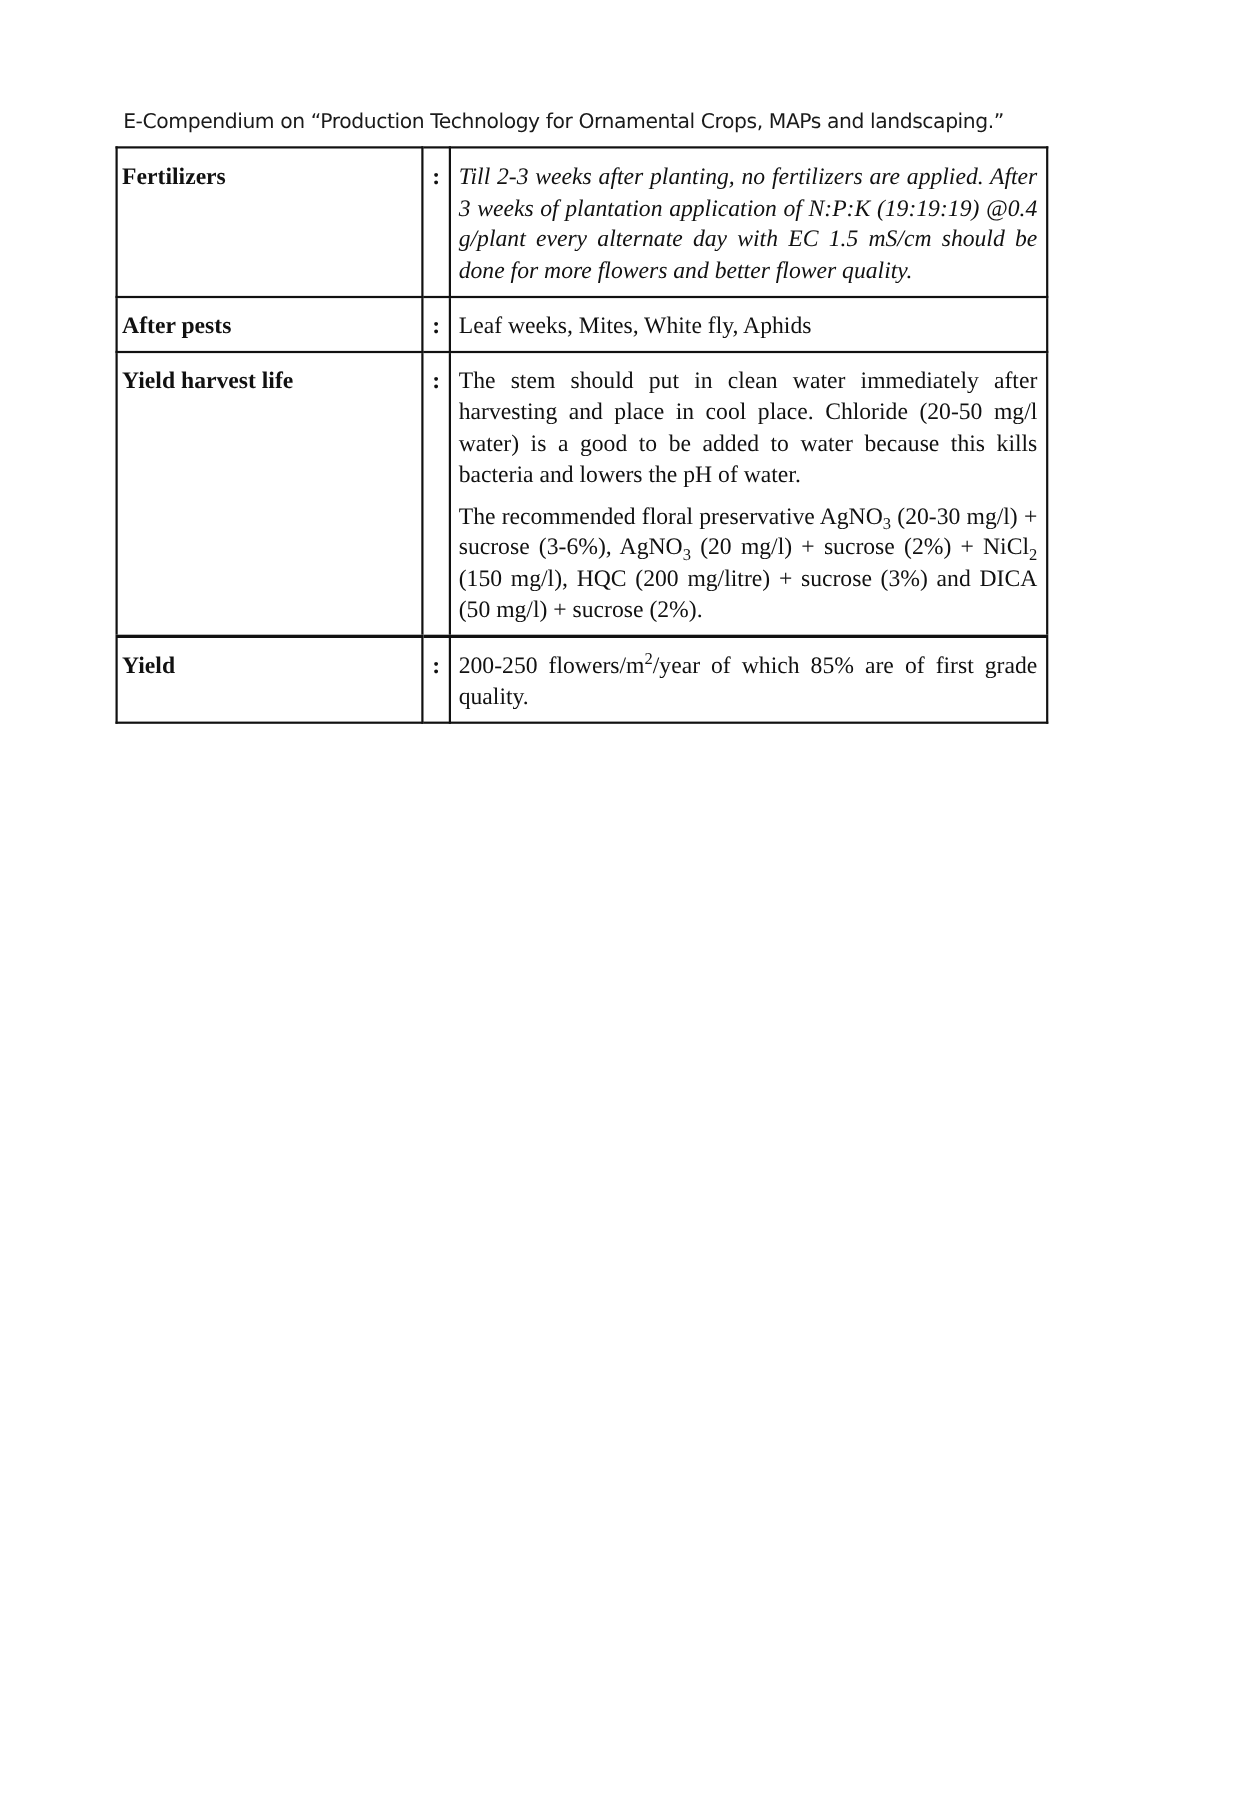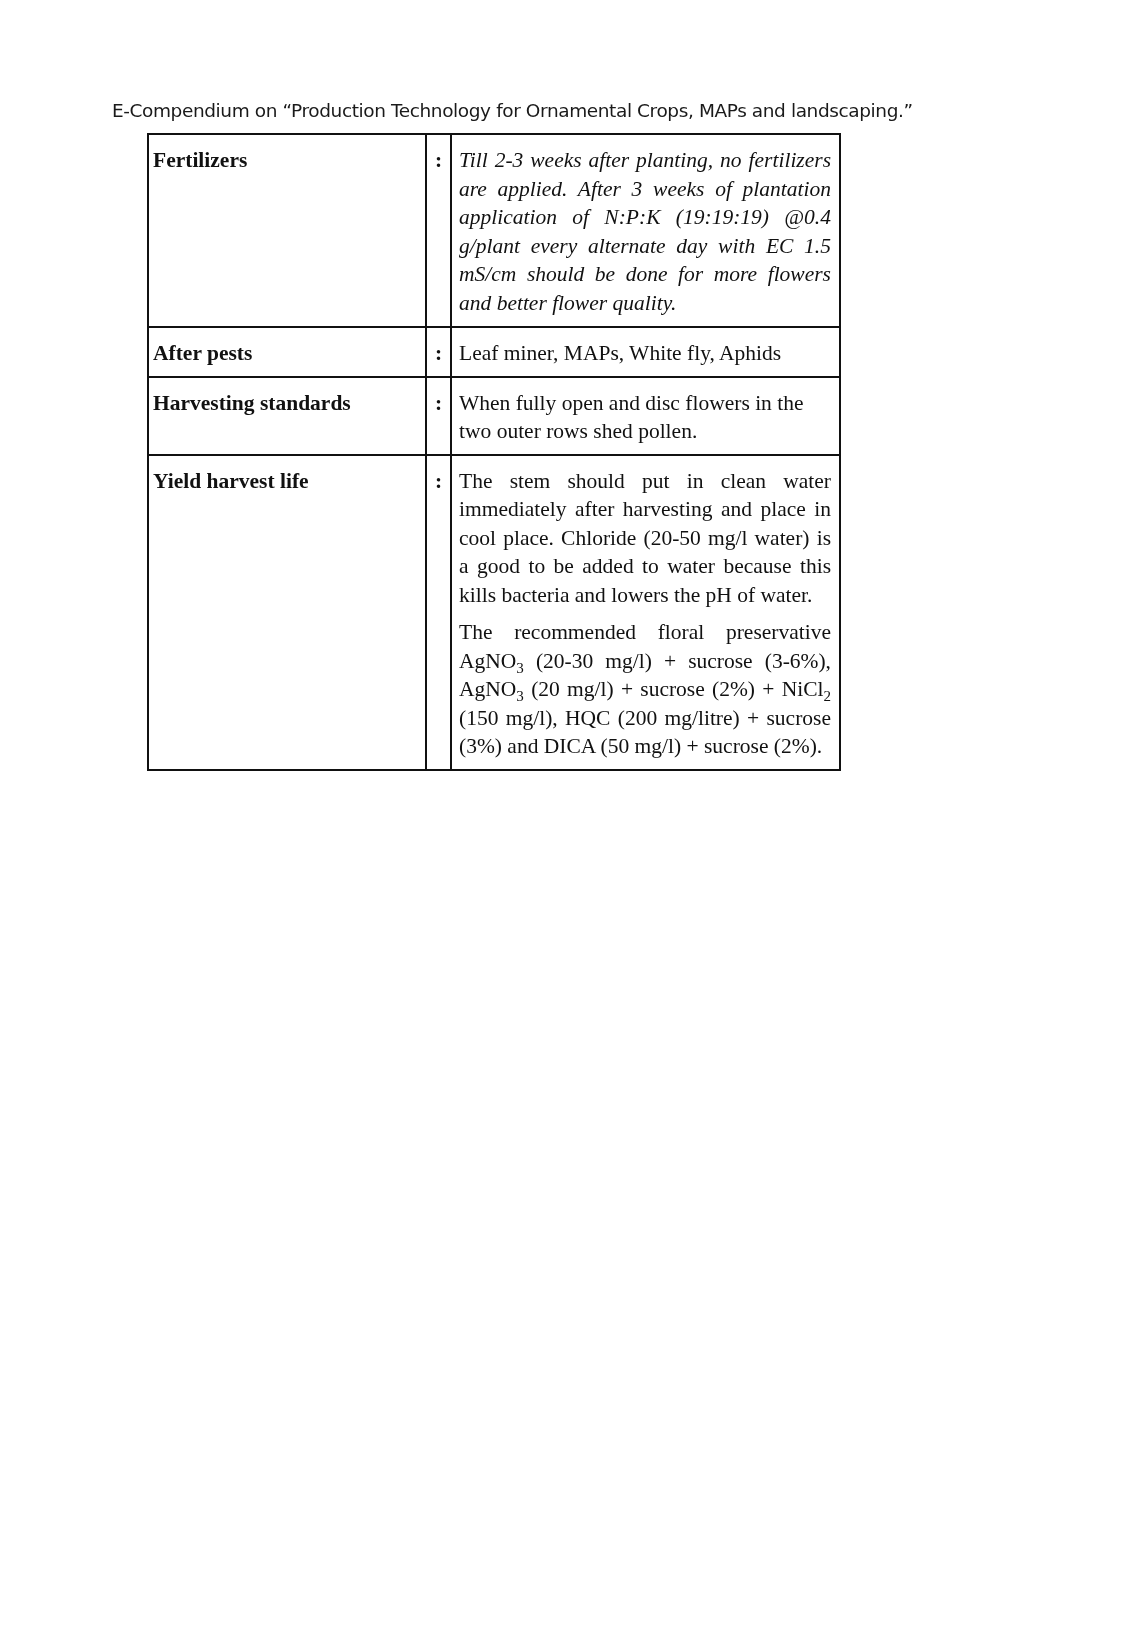--- a/index.html
+++ b/index.html
@@ -22,27 +22,26 @@
       font-size: 18.5px;
       letter-spacing: -0.4px;
       color: #1a1a1a;
       white-space: nowrap;
       margin-top: 40px;
     }
     table.spec {
       position: absolute;
       left: 105px;
       top: 133px;
-      width: 694px;
+      width: 848px;
       border-collapse: collapse;
       font-family: "Liberation Serif", serif;
       font-size: 21.5px;
       line-height: 28.5px;
       color: #111111;
-      margin-left: 42px;
     }
     table.spec td {
       border: 2px solid #111111;
       vertical-align: top;
       padding: 0;
     }
     td.label {
       width: 268px;
       font-weight: bold;
       padding: 11px 4px 8px 4px !important;
@@ -79,32 +78,32 @@
       <td class="label">Fertilizers</td>
       <td class="colon">:</td>
       <td class="value">
         <p>Till 2-3 weeks after planting, no fertilizers are applied. After 3 weeks of plantation application of N:P:K (19:19:19) @0.4 g/plant every alternate day with EC 1.5 mS/cm should be done for more flowers and better flower quality.</p>
       </td>
     </tr>
     <tr>
       <td class="label">After pests</td>
       <td class="colon">:</td>
       <td class="value">
-        <p>Leaf miner, MAPs, White fly, Aphids</p>
-      </td>
-    </tr>
-    <tr>
-      <td class="label">Harvesting standards</td>
-      <td class="colon">:</td>
-      <td class="value">
-        <p style="text-align:left;">When fully open and disc flowers in the two outer rows shed pollen.</p>
+        <p>Leaf weeks, Mites, White fly, Aphids</p>
       </td>
     </tr>
     <tr>
       <td class="label">Yield harvest life</td>
       <td class="colon">:</td>
       <td class="value">
         <p>The stem should put in clean water immediately after harvesting and place in cool place. Chloride (20-50 mg/l water) is a good to be added to water because this kills bacteria and lowers the pH of water.</p>
         <p>The recommended floral preservative AgNO<sub>3</sub> (20-30 mg/l) + sucrose (3-6%), AgNO<sub>3</sub> (20 mg/l) + sucrose (2%) + NiCl<sub>2</sub> (150 mg/l), HQC (200 mg/litre) + sucrose (3%) and DICA (50 mg/l) + sucrose (2%).</p>
       </td>
     </tr>
+    <tr class="row-yield">
+      <td class="label">Yield</td>
+      <td class="colon">:</td>
+      <td class="value">
+        <p>200-250 flowers/m<sup>2</sup>/year of which 85% are of first grade quality.</p>
+      </td>
+    </tr>
   </tbody>
 </table>
 
 </body></html>

